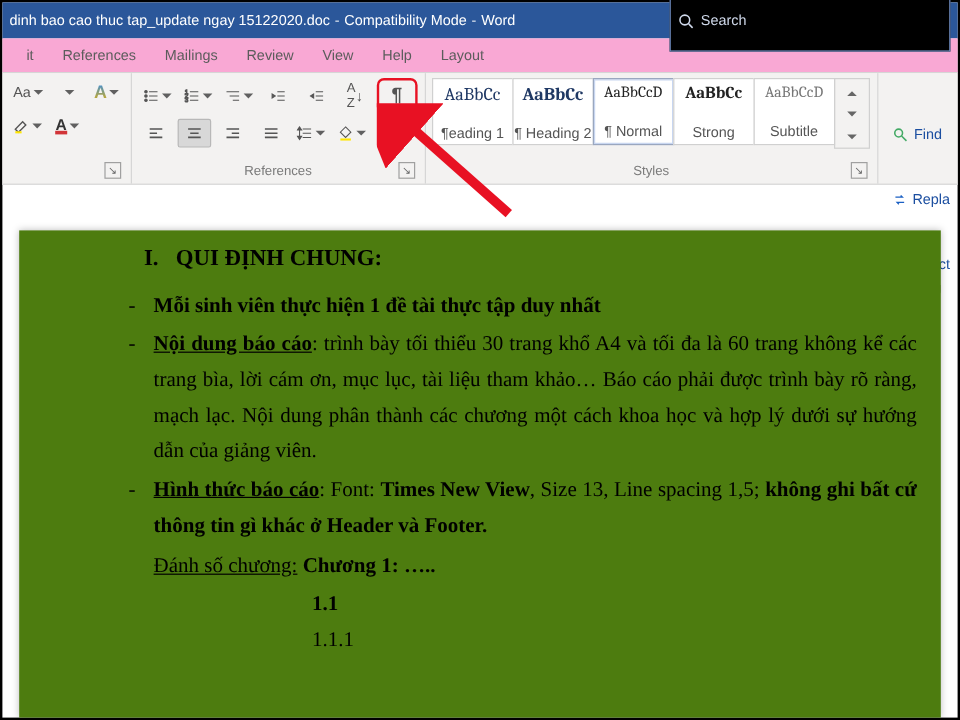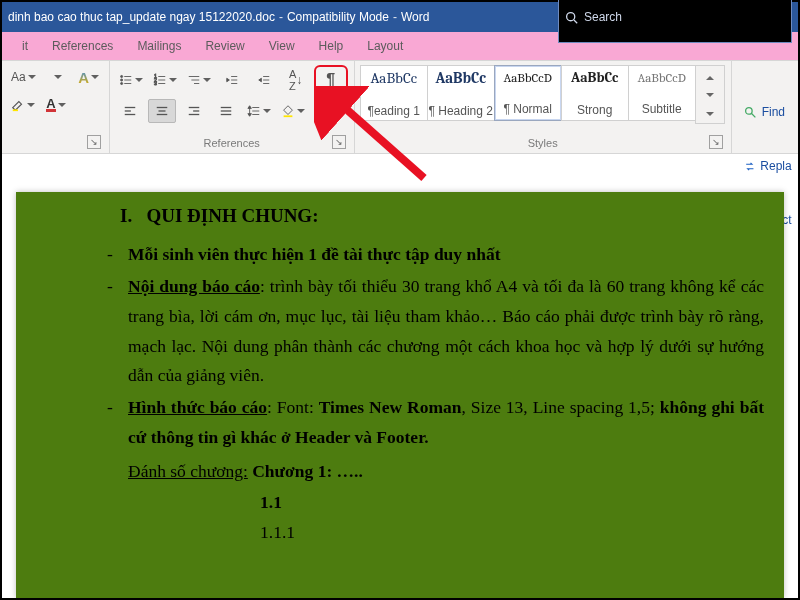--- a/index.html
+++ b/index.html
@@ -291,21 +291,21 @@
     <div class="li">
           <div class="dash">-</div>
           <div class="lic b">Mỗi sinh viên thực hiện 1 đề tài thực tập duy nhất</div>
         </div>
     <div class="li">
           <div class="dash">-</div>
           <div class="lic"><span class="b u">Nội dung báo cáo</span><span>: trình bày tối thiểu 30 trang khổ A4 và tối đa là 60 trang không kể các trang bìa, lời cám ơn, mục lục, tài liệu tham khảo… Báo cáo phải được trình bày rõ ràng, mạch lạc. Nội dung phân thành các chương một cách khoa học và hợp lý dưới sự hướng dẫn của giảng viên.</span></div>
         </div>
     <div class="li">
           <div class="dash">-</div>
-          <div class="lic"><span class="b u">Hình thức báo cáo</span><span>: Font: </span><span class="b">Times New Roman</span><span>, Size 13, Line spacing 1,5; </span><span class="b">không ghi bất cứ thông tin gì khác ở Header và Footer.</span></div>
+          <div class="lic"><span class="b u">Hình thức báo cáo</span><span>: Font: </span><span class="b">Times New View</span><span>, Size 13, Line spacing 1,5; </span><span class="b">không ghi bất cứ thông tin gì khác ở Header và Footer.</span></div>
         </div>
     <div class="li">
           <div class="dash"></div>
         </div>
     <div class="li">
           <div class="dash"></div>
           <div class="lic"><span class="u">Đánh số chương:</span><span class="b"> Chương 1: …..</span></div>
         </div>
     <div class="num b">1.1</div>
     <div class="num">1.1.1</div>

